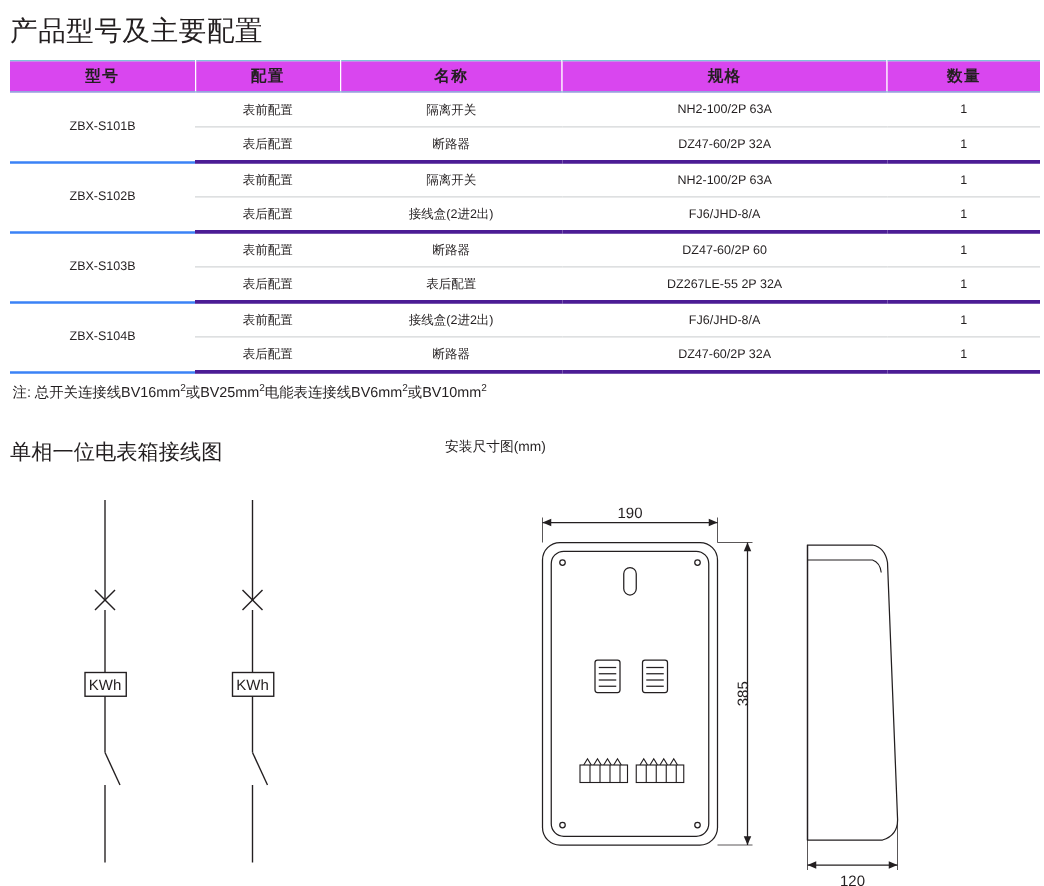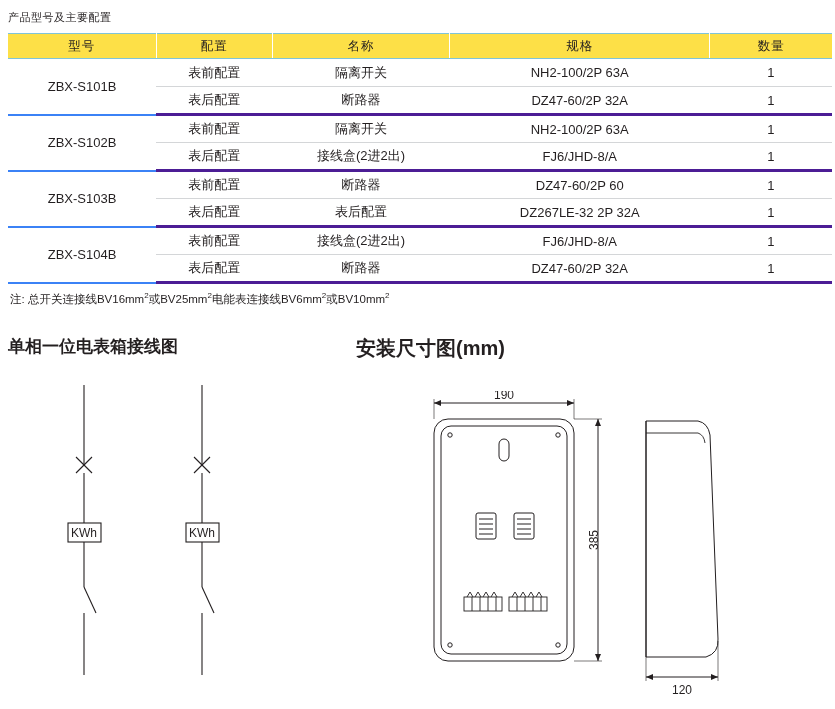--- a/index.html
+++ b/index.html
@@ -16,53 +16,53 @@
     color: #231f20;
     overflow: hidden;
   }
   .page {
     position: relative;
     width: 835px;
     height: 709px;
     padding: 8px 6px 0 6px;
   }
   .section-title {
-    font-size: 11px;
+    font-size: 22px;
     font-weight: normal;
     color: #231f20;
     margin: 2px 0 8px 2px;
     letter-spacing: 0.5px;
   }
   
   table.spec {
     width: 824px;
     border-collapse: collapse;
     margin-left: 2px;
     font-size: 12.5px;
   }
   table.spec th {
-    background: #fde047;
+    background: #d946ef;
     border-top: 1px solid #7fc4d8;
     border-bottom: 1px solid #7fc4d8;
     border-left: 1px solid #ffffff;
     border-right: 1px solid #ffffff;
-    font-weight: normal;
+    font-weight: bold;
     color: #231f20;
     height: 25px;
     text-align: center;
     letter-spacing: 1px;
   }
   table.spec th:first-child { border-left: none; }
   table.spec th:last-child { border-right: none; }
   table.spec td {
     height: 28px;
     text-align: center;
     border-bottom: 1px solid #d4d6d8;
     color: #231f20;
-    font-size: 13px;
+    font-size: 10px;
     padding: 0 4px;
   }
   table.spec tr.model-end td { border-bottom: 3px solid #4c1d95; }
   table.spec td.model {
     vertical-align: middle;
     border-bottom: 2px solid #3b82f6;
   }
   .col1 { width: 150px; }
   .col2 { width: 118px; }
   .col3 { width: 180px; }
@@ -74,31 +74,30 @@
     margin: 7px 0 0 4px;
     color: #231f20;
   }
   .note sup { font-size: 8px; vertical-align: super; }
 
   
   .lower-heads {
     position: relative;
     margin-top: 28px;
     height: 30px;
-    font-weight: bold;
   }
   .h-wire {
     position: absolute;
     left: 2px; top: 0;
     font-size: 17px;
   }
   .h-dim {
     position: absolute;
     left: 350px; top: 0;
-    font-size: 20px;
+    font-size: 11px;
   }
 
   
   .diagram-zone {
     position: relative;
     height: 320px;
     margin-top: 10px;
   }
   .wiring {
     position: absolute;
@@ -163,21 +162,21 @@
       <tr>
         <td class="model" rowspan="2">ZBX-S103B</td>
         <td>表前配置</td>
         <td>断路器</td>
         <td>DZ47-60/2P  60</td>
         <td>1</td>
       </tr>
       <tr class="model-end">
         <td>表后配置</td>
         <td>表后配置</td>
-        <td>DZ267LE-32 2P  32A</td>
+        <td>DZ267LE-55 2P  32A</td>
         <td>1</td>
       </tr>
 
       <tr>
         <td class="model" rowspan="2">ZBX-S104B</td>
         <td>表前配置</td>
         <td>接线盒(2进2出)</td>
         <td>FJ6/JHD-8/A</td>
         <td>1</td>
       </tr>

